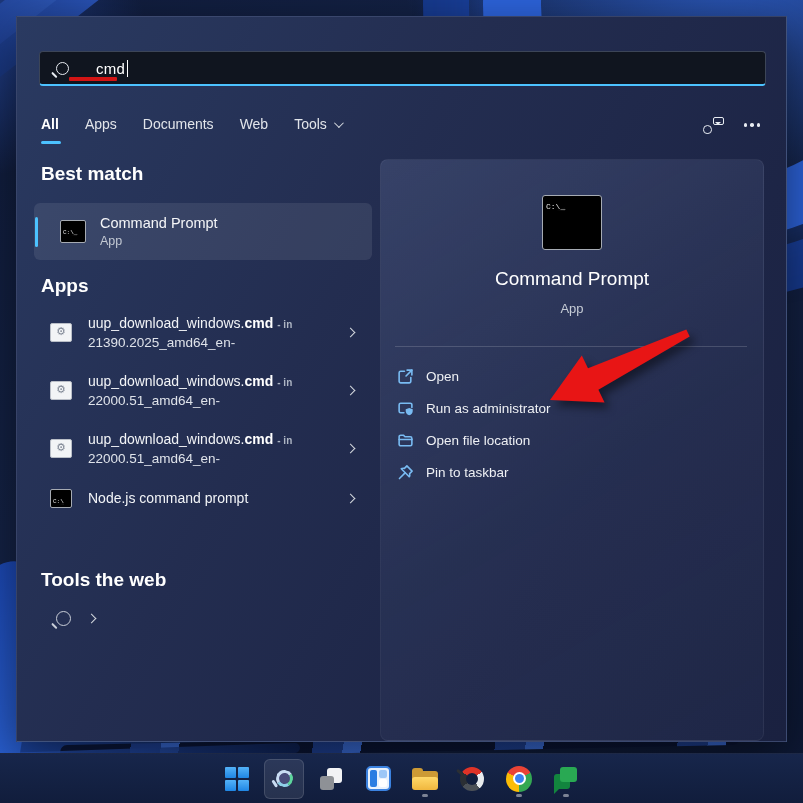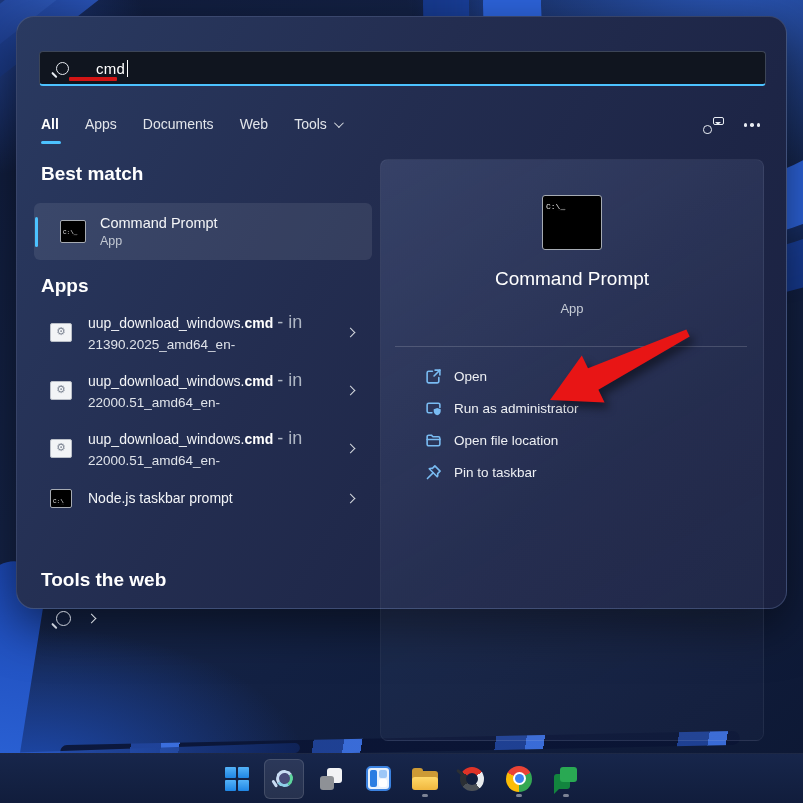--- a/index.html
+++ b/index.html
@@ -26,22 +26,22 @@
             background:linear-gradient(90deg,#10265f,#2c58c0); }
   .rb-lf  { left:-34px; top:560px; width:62px; height:280px; transform:rotate(9deg);
             background:linear-gradient(180deg,#1c48b4,#2f6ae0); }
   .rb-bm1 { top:738px; left:60px; width:680px; height:14px; transform:rotate(-1.2deg);
             background:repeating-linear-gradient(100deg,#0a1434 0 70px,#20449c 70px 100px,#3e74e8 100px 118px,#0a1434 118px 180px); opacity:.9; }
   .rb-bm2 { top:748px; left:0px; width:300px; height:10px; transform:rotate(-2deg);
             background:linear-gradient(90deg,#2f63d8,#10265f); opacity:.8; }
 
   
   .panel {
-    position:absolute; left:16px; top:16px; width:771px; height:593px;
-    border-radius:18px; border:1px solid rgba(110,130,175,.35);
+    position:absolute; left:16px; top:16px; width:771px; height:726px;
+    border-radius:0; border:1px solid rgba(110,130,175,.35);
     background:linear-gradient(120deg,#2a3a61 0%,#232d50 40%,#1d2546 72%,#1a2140 100%);
     box-shadow:0 18px 48px rgba(0,0,0,.5);
   }
 
   
   .searchbox {
     position:absolute; left:22px; top:34px; width:727px; height:35px;
     background:#10151f; border:1px solid #3c4557; border-bottom:2px solid #4cc2ff;
     border-radius:4px; display:flex; align-items:center; padding-left:16px;
   }
@@ -97,36 +97,36 @@
   .scriptwin { width:22px; height:19px; background:#f2f4f6; border:1px solid #b9bec7; border-radius:2px; overflow:hidden; flex:none; }
   .scriptwin .bar { height:3.5px; background:#d3d7de; }
   .scriptwin .gear { font-size:11px; color:#7d8593; text-align:center; line-height:14px; }
 
   
   .lrow { position:absolute; left:17px; width:338px; display:flex; align-items:center; }
   .lrow .icon-slot { width:54px; display:flex; justify-content:center; flex:none; }
   .row-texts { flex:1; min-width:0; }
   .l1 { font-size:14px; color:#f2f4f7; white-space:nowrap; }
   .l1 b { color:#fff; }
-  .dim { color:#aeb6c4; margin-left:4px; font-size:18px; }
+  .dim { color:#aeb6c4; margin-left:4px; font-size:10px;font-weight:bold; }
   .l2 { font-size:13.5px; color:#dfe3ea; margin-top:4px; }
   .chev-r { width:7px; height:7px; border-top:1.6px solid #d4d8de; border-right:1.6px solid #d4d8de;
             transform:rotate(45deg); margin-right:18px; flex:none; }
 
   
   .pane {
     position:absolute; left:363px; top:142px; width:384px; height:582px; border-radius:8px;
     background:linear-gradient(150deg, rgba(150,168,218,.17) 0%, rgba(150,168,218,.07) 55%, rgba(150,168,218,.04) 100%);
     border:1px solid rgba(255,255,255,.05);
   }
   .pane-title { position:absolute; top:108px; width:100%; text-align:center; font-size:19px; color:#fff; }
   .pane-sub { position:absolute; top:141px; width:100%; text-align:center; font-size:13px; color:#c6ccd6; }
   .pane-div { position:absolute; top:186px; left:14px; right:16px; height:1px; background:rgba(255,255,255,.16); }
   .actions { position:absolute; top:200px; left:0; right:0; }
-  .action { height:32px; display:flex; align-items:center; padding-left:44px; }
+  .action { height:32px; display:flex; align-items:center; padding-left:16px; }
   .action svg { width:17px; height:17px; flex:none; }
   .action .lbl { margin-left:12px; font-size:13.5px; color:#eef0f4; }
 
   
   .anno-underline { position:absolute; left:69px; top:77px; width:48px; height:4px; background:#d21414; border-radius:1px; z-index:50; }
   .anno-arrow { position:absolute; left:538px; top:318px; width:160px; height:100px; z-index:60;
                 filter:drop-shadow(5px 6px 4px rgba(0,0,0,.45)); }
 
   
   .taskbar { position:absolute; left:0; right:0; top:753px; height:50px;
@@ -265,21 +265,21 @@
       <div class="l2">22000.51_amd64_en-</div>
     </span>
     <span class="chev-r"></span>
   </div>
 
   <div class="lrow" style="top:462px;height:38px">
     <span class="icon-slot">
         <span class="cmdwin cmd-row"><span class="bar"></span><span class="body">C:\</span></span>
       </span>
     <span class="row-texts">
-        <div class="l1">Node.js taskbar prompt</div>
+        <div class="l1">Node.js command prompt</div>
       </span>
     <span class="chev-r"></span>
   </div>
 
 
   <div class="sec-h" style="top:552px">Tools the web</div>
   <div class="lrow" style="top:582px;height:38px">
     <span class="icon-slot">
         <span class="mag dim" style="width:15px;height:15px"></span>
       </span>

